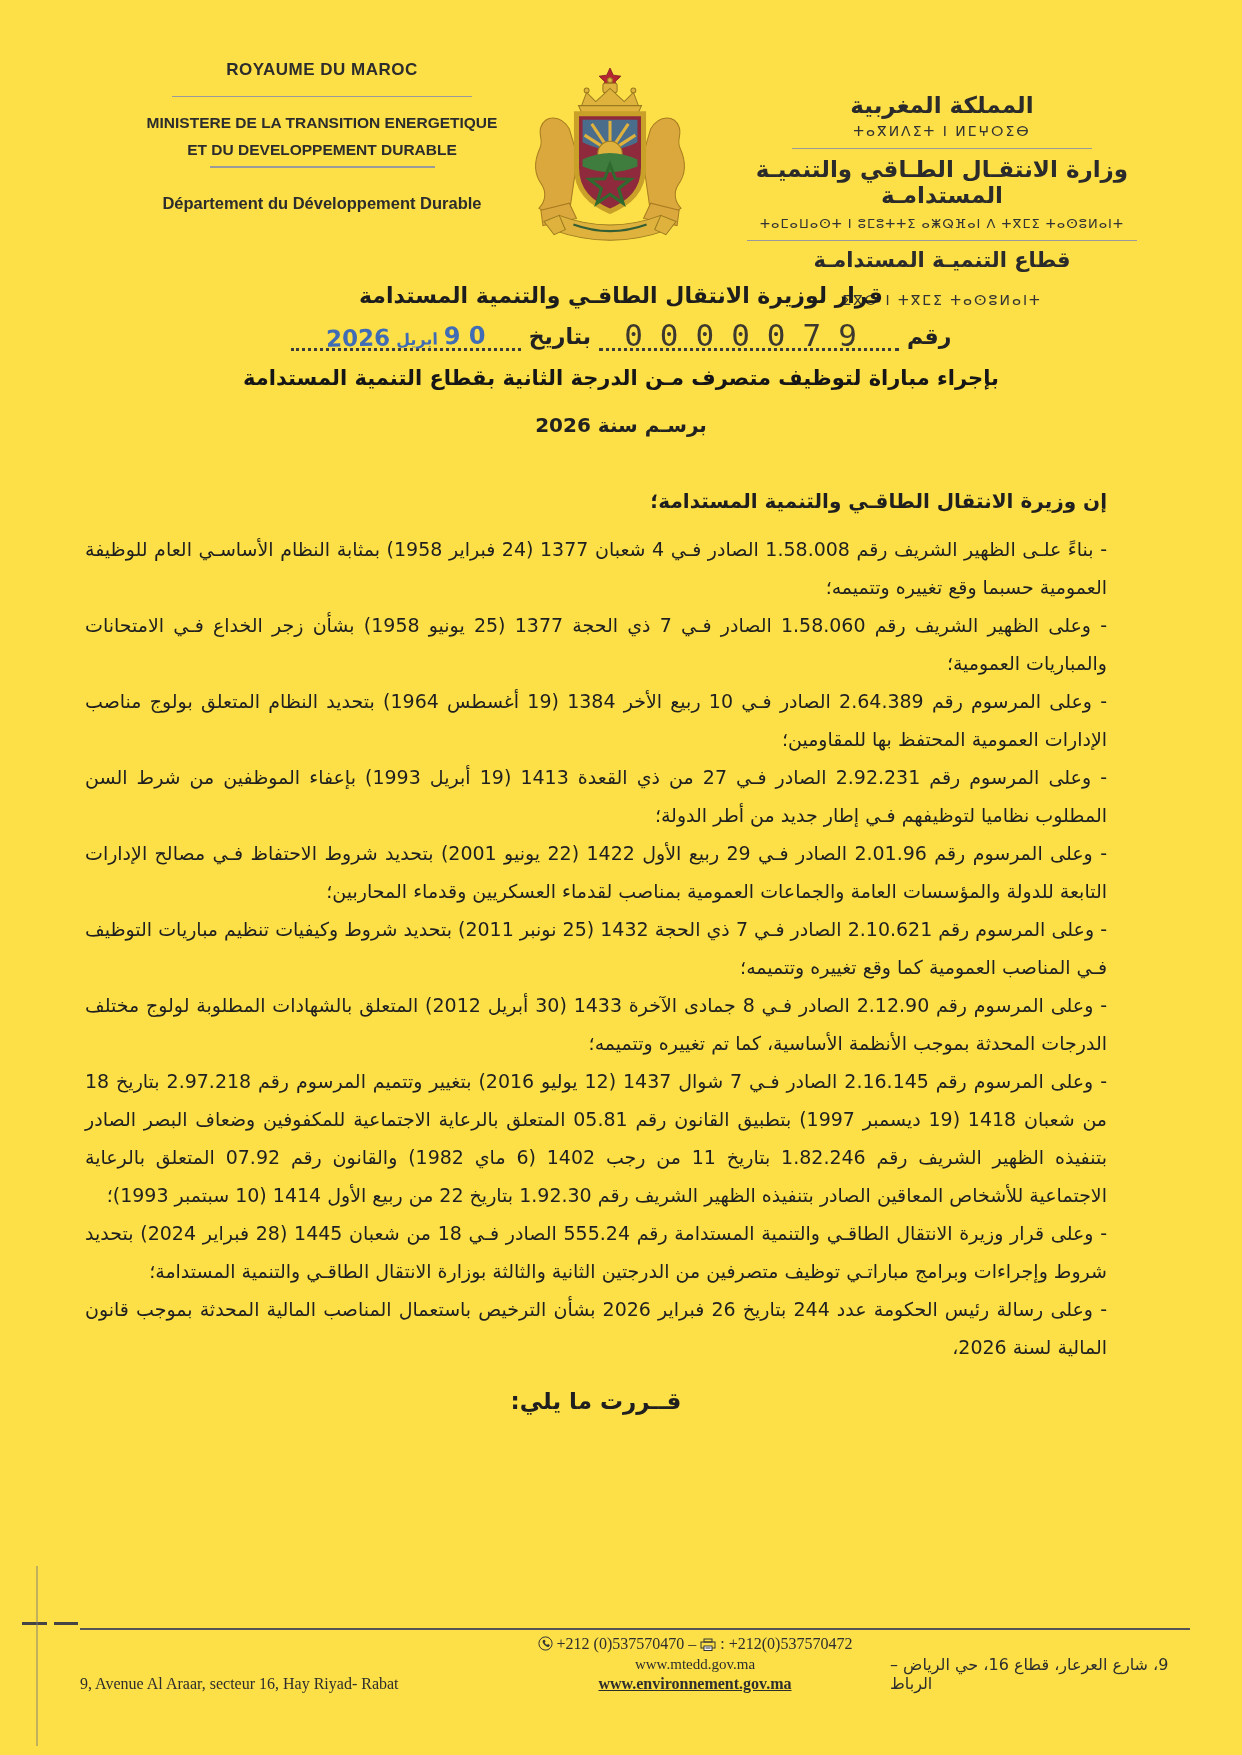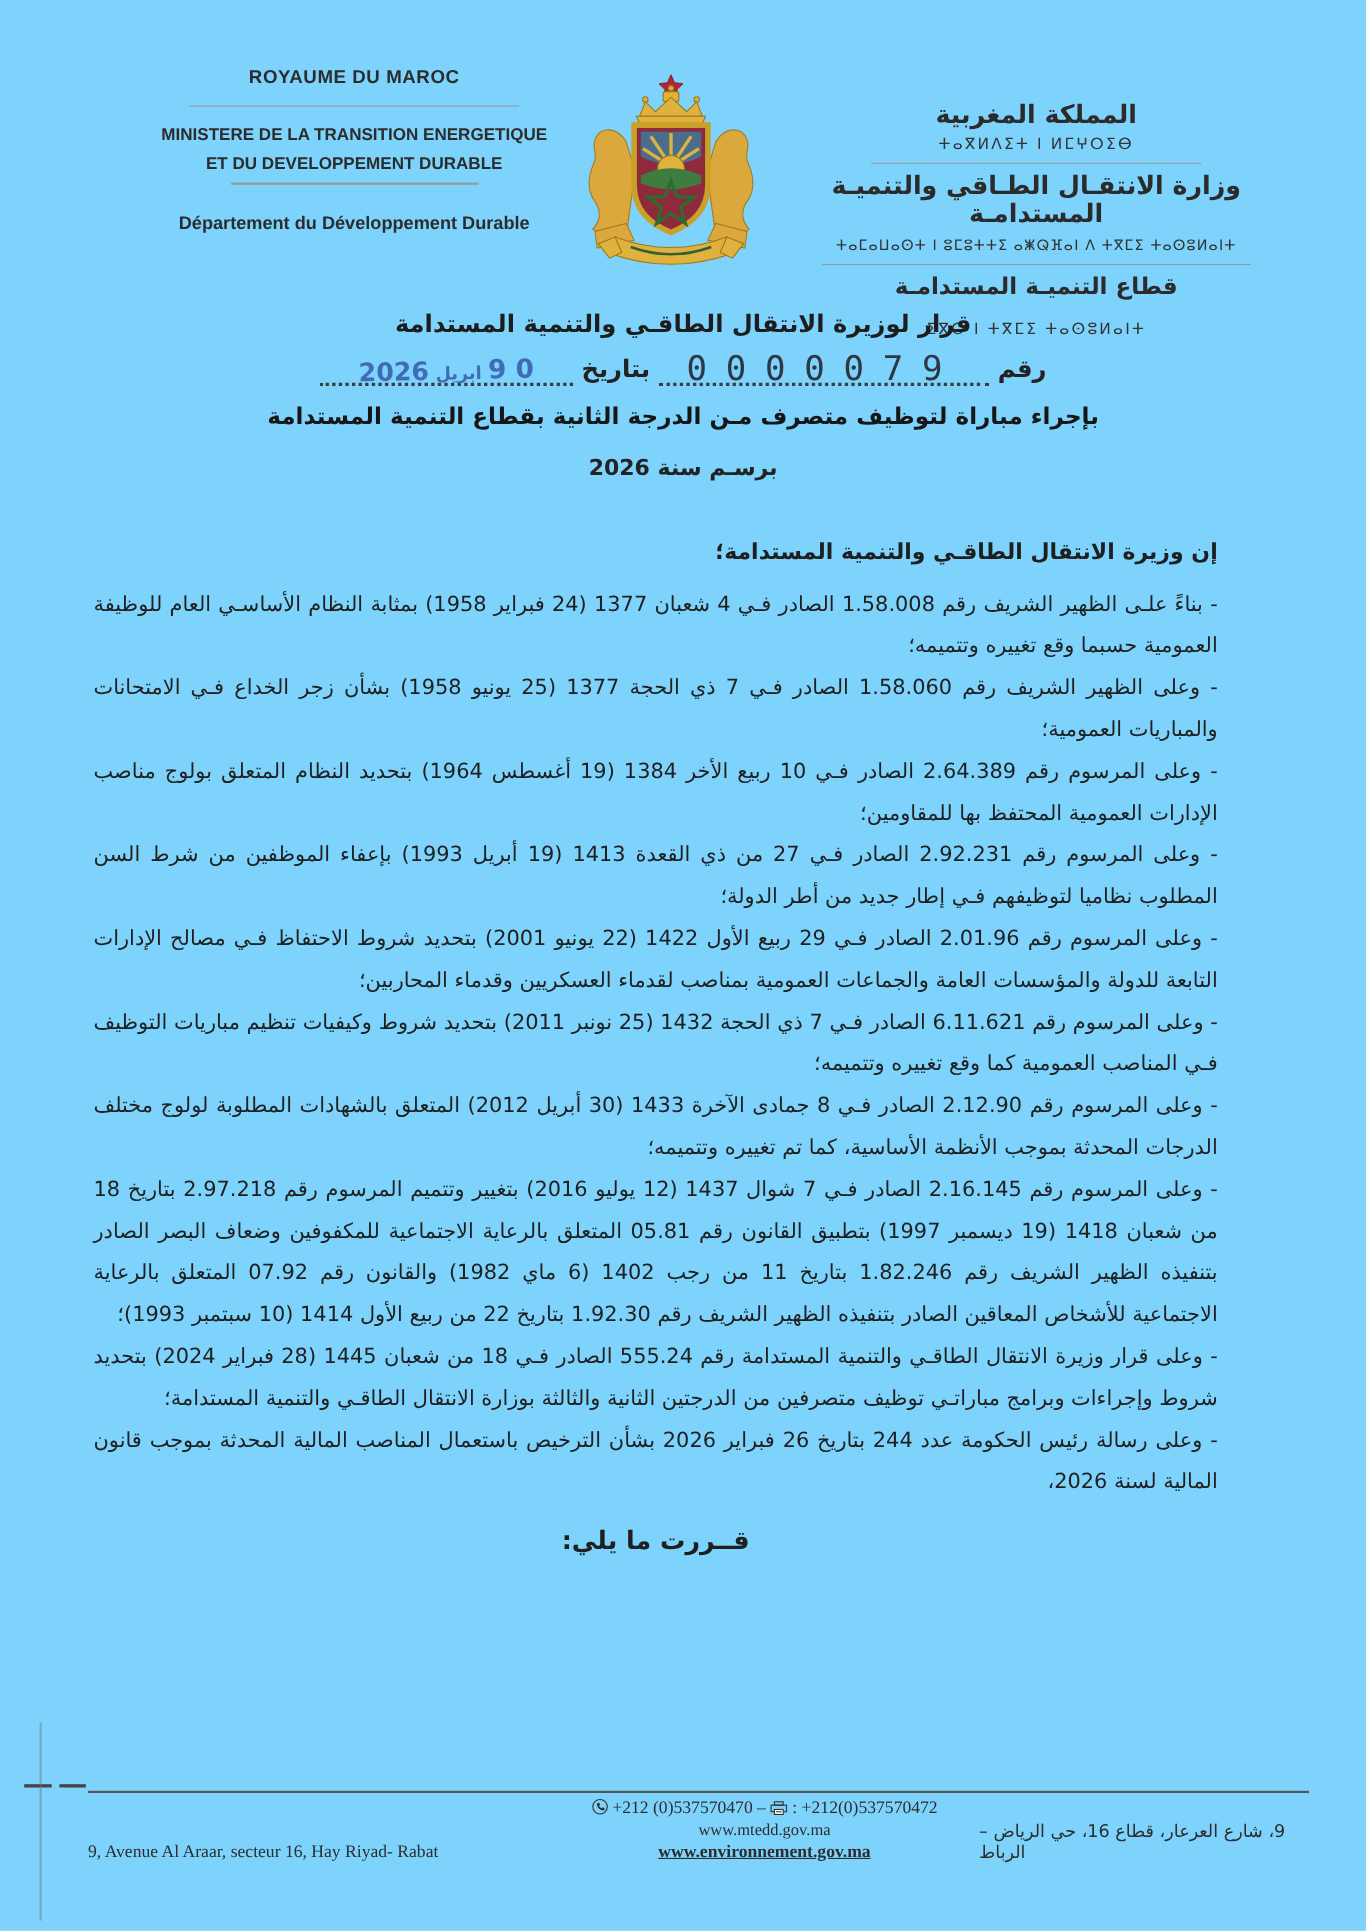--- a/index.html
+++ b/index.html
@@ -1,18 +1,18 @@
 <!DOCTYPE html>
 <html lang="ar"><head>
 <meta charset="utf-8">
 <style>
   html,body{margin:0;padding:0;background:#d8d8d8;}
   .page{
     position:relative;width:1242px;height:1755px;margin:0 auto;
-    background:#7dd3fc;overflow:hidden;
+    background:#fde047;overflow:hidden;
     font-family:"DejaVu Sans",sans-serif;color:#222;
   }
   
   .hdr-fr{position:absolute;left:112px;top:60px;width:420px;text-align:center;
           font-family:"Liberation Sans",sans-serif;color:#2c2c2c;}
   .fr1{font-size:17px;font-weight:bold;letter-spacing:.5px;}
   .sep{height:1px;background:#9a9a9a;margin:0 auto;}
   .sep-fr1{width:300px;margin-top:16px;}
   .fr2{font-size:15.5px;font-weight:bold;margin-top:17px;}
   .fr3{font-size:15.5px;font-weight:bold;margin-top:9px;}
@@ -146,21 +146,21 @@
     <div class="yearline">برسـم سنة 2026</div>
   </div>
 
   <div class="docbody">
     <p class="intro">إن وزيرة الانتقال الطاقـي والتنمية المستدامة؛</p>
     <p>- بناءً علـى الظهير الشريف رقم 1.58.008 الصادر فـي 4 شعبان 1377 (24 فبراير 1958) بمثابة النظام الأساسـي العام للوظيفة العمومية حسبما وقع تغييره وتتميمه؛</p>
     <p>- وعلى الظهير الشريف رقم 1.58.060 الصادر فـي 7 ذي الحجة 1377 (25 يونيو 1958) بشأن زجر الخداع فـي الامتحانات والمباريات العمومية؛</p>
     <p>- وعلى المرسوم رقم 2.64.389 الصادر فـي 10 ربيع الأخر 1384 (19 أغسطس 1964) بتحديد النظام المتعلق بولوج مناصب الإدارات العمومية المحتفظ بها للمقاومين؛</p>
     <p>- وعلى المرسوم رقم 2.92.231 الصادر فـي 27 من ذي القعدة 1413 (19 أبريل 1993) بإعفاء الموظفين من شرط السن المطلوب نظاميا لتوظيفهم فـي إطار جديد من أطر الدولة؛</p>
     <p>- وعلى المرسوم رقم 2.01.96 الصادر فـي 29 ربيع الأول 1422 (22 يونيو 2001) بتحديد شروط الاحتفاظ فـي مصالح الإدارات التابعة للدولة والمؤسسات العامة والجماعات العمومية بمناصب لقدماء العسكريين وقدماء المحاربين؛</p>
-    <p>- وعلى المرسوم رقم 6.11.621 الصادر فـي 7 ذي الحجة 1432 (25 نونبر 2011) بتحديد شروط وكيفيات تنظيم مباريات التوظيف فـي المناصب العمومية كما وقع تغييره وتتميمه؛</p>
+    <p>- وعلى المرسوم رقم 2.10.621 الصادر فـي 7 ذي الحجة 1432 (25 نونبر 2011) بتحديد شروط وكيفيات تنظيم مباريات التوظيف فـي المناصب العمومية كما وقع تغييره وتتميمه؛</p>
     <p>- وعلى المرسوم رقم 2.12.90 الصادر فـي 8 جمادى الآخرة 1433 (30 أبريل 2012) المتعلق بالشهادات المطلوبة لولوج مختلف الدرجات المحدثة بموجب الأنظمة الأساسية، كما تم تغييره وتتميمه؛</p>
     <p>- وعلى المرسوم رقم 2.16.145 الصادر فـي 7 شوال 1437 (12 يوليو 2016) بتغيير وتتميم المرسوم رقم 2.97.218 بتاريخ 18 من شعبان 1418 (19 ديسمبر 1997) بتطبيق القانون رقم 05.81 المتعلق بالرعاية الاجتماعية للمكفوفين وضعاف البصر الصادر بتنفيذه الظهير الشريف رقم 1.82.246 بتاريخ 11 من رجب 1402 (6 ماي 1982) والقانون رقم 07.92 المتعلق بالرعاية الاجتماعية للأشخاص المعاقين الصادر بتنفيذه الظهير الشريف رقم 1.92.30 بتاريخ 22 من ربيع الأول 1414 (10 سبتمبر 1993)؛</p>
     <p>- وعلى قرار وزيرة الانتقال الطاقـي والتنمية المستدامة رقم 555.24 الصادر فـي 18 من شعبان 1445 (28 فبراير 2024) بتحديد شروط وإجراءات وبرامج مباراتـي توظيف متصرفين من الدرجتين الثانية والثالثة بوزارة الانتقال الطاقـي والتنمية المستدامة؛</p>
     <p>- وعلى رسالة رئيس الحكومة عدد 244 بتاريخ 26 فبراير 2026 بشأن الترخيص باستعمال المناصب المالية المحدثة بموجب قانون المالية لسنة 2026،</p>
     <div class="decision">قــررت ما يلي:</div>
   </div>
 
   <div class="footer-dashes">
       <i></i>
       <i></i>

